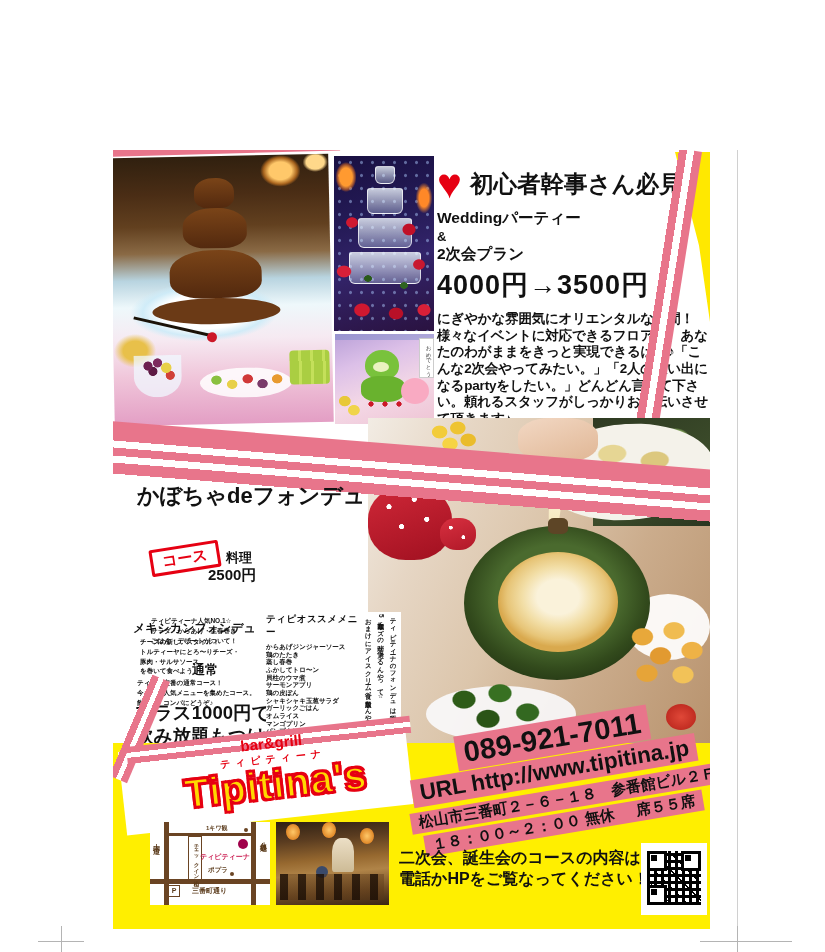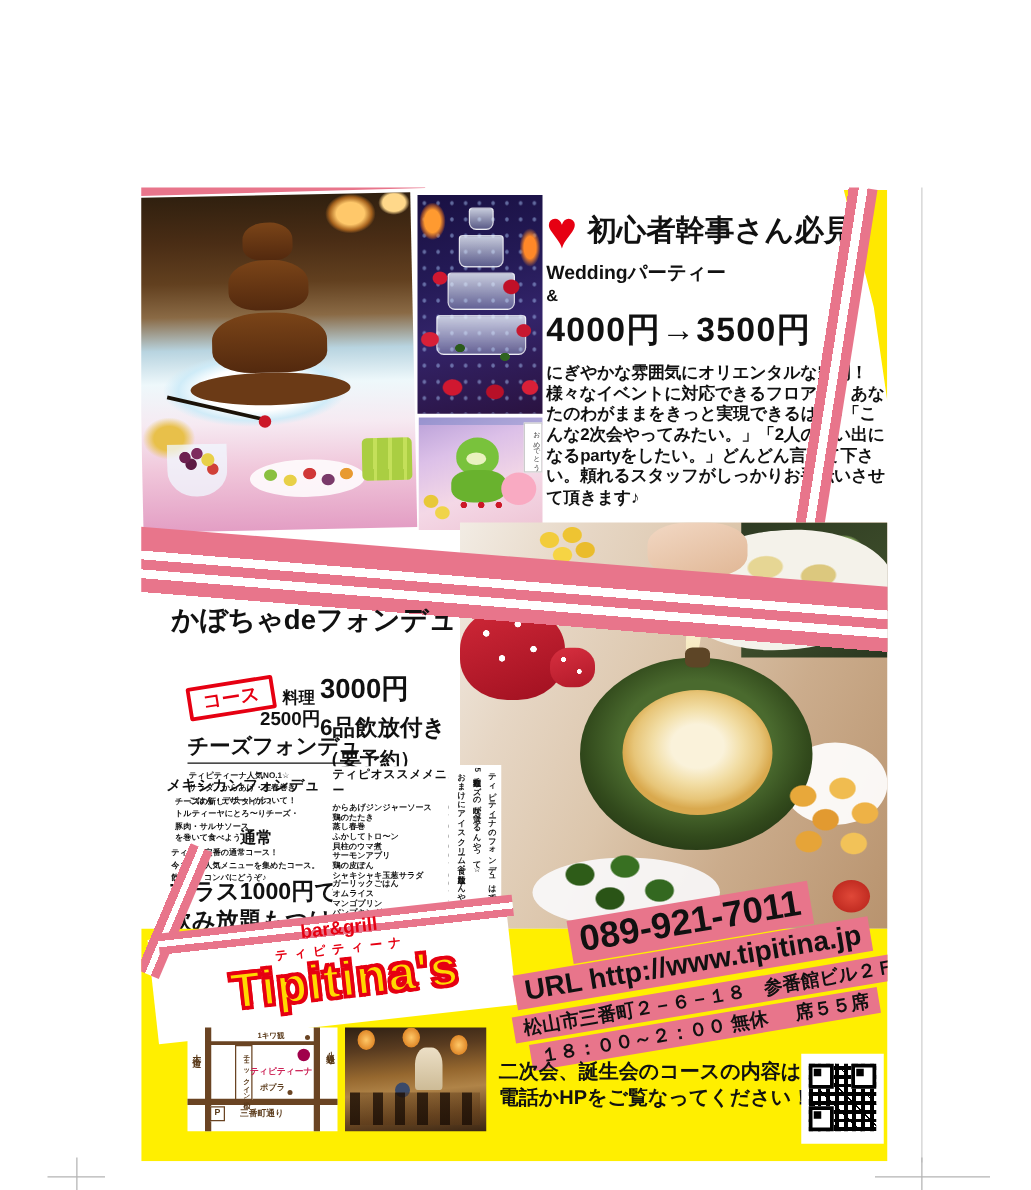--- a/index.html
+++ b/index.html
@@ -148,20 +148,21 @@
       <div class="abs vtext" style="left:84px;top:4px;width:13px;height:38px;background:#fff;border:1px solid #ccc;font-size:5.5px;text-align:center;color:#333;">おめでとう</div>
     </div>
 
     <div class="abs promo">
       <div class="promo-row">
         <span class="heart">♥</span>
         <span class="promo-title">初心者幹事さん必見</span>
       </div>
       <div class="c900" style="font-size:15.5px;margin-top:5px;">Weddingパーティー</div>
       <div class="c900" style="font-size:13px;">&amp;</div>
+      <div class="c900" style="font-size:15.5px;">2次会プラン</div>
       <div class="c900" style="font-size:27px;letter-spacing:1px;margin-top:2px;">4000円→3500円</div>
       <div class="promo-body">にぎやかな雰囲気にオリエンタルな空間！様々なイベントに対応できるフロアは、あなたのわがままをきっと実現できるはず♪「こんな2次会やってみたい。」「2人の思い出になるpartyをしたい。」どんどん言って下さい。頼れるスタッフがしっかりお手伝いさせて頂きます♪</div>
     </div>
 
     <div class="band corner-strip"></div>
     <div class="band wedge"></div>
     <div class="band band-right"></div>
 
     <div class="photo ph-food abs">
       <div class="abs" style="left:225px;top:0;width:117px;height:108px;background:
@@ -220,26 +221,20 @@
     </div>
 
     <div class="band band-sep"></div>
 
     <div class="abs fond-title">
       <div>かぼちゃdeフォンデュ</div>
     </div>
     <div class="abs course-badge">コース</div>
     <div class="abs" style="left:93px;top:399px;font-size:13px;font-weight:900;margin-left:20px;">料理</div>
     <div class="abs" style="left:95px;top:416px;font-size:15px;font-weight:900;">2500円</div>
-    <div class="abs" style="left:37px;top:435px;font-size:17px;font-weight:900;border-bottom:1.5px solid #111;padding-bottom:2px;">チーズフォンデュ</div>
-    <div class="abs" style="left:143px;top:386px;width:125px;font-weight:900;">
-      <div style="font-size:22px;">3000円</div>
-      <div style="font-size:18px;margin-top:4px;">6品飲放付き</div>
-      <div style="font-size:16px;margin-top:4px;">（要予約）</div>
-    </div>
     <div class="abs small-note" style="left:38px;top:466px;">
       <div>ティピティーナ人気NO.1☆</div>
       <div>サラダ・からあげ・生春巻き</div>
       <div>ごはん・デザートがついて！</div>
     </div>
     <div class="abs" style="left:20px;top:468px;font-size:12px;font-weight:900;top:470px;">メキシカンフォンデュ</div>
     <div class="abs small-note" style="left:27px;top:487px;">
       <div>チーズの新しいスタイル！</div>
       <div>トルティーヤにとろ〜りチーズ・</div>
       <div>豚肉・サルサソース</div>

